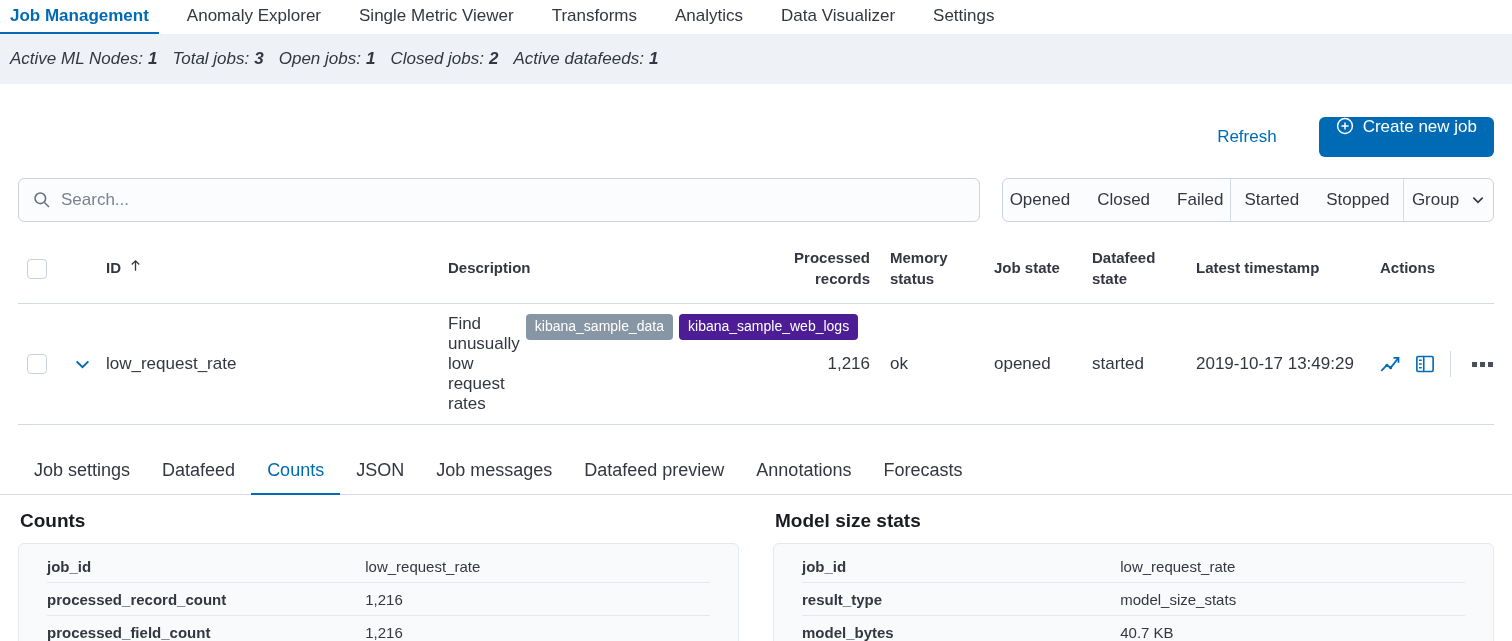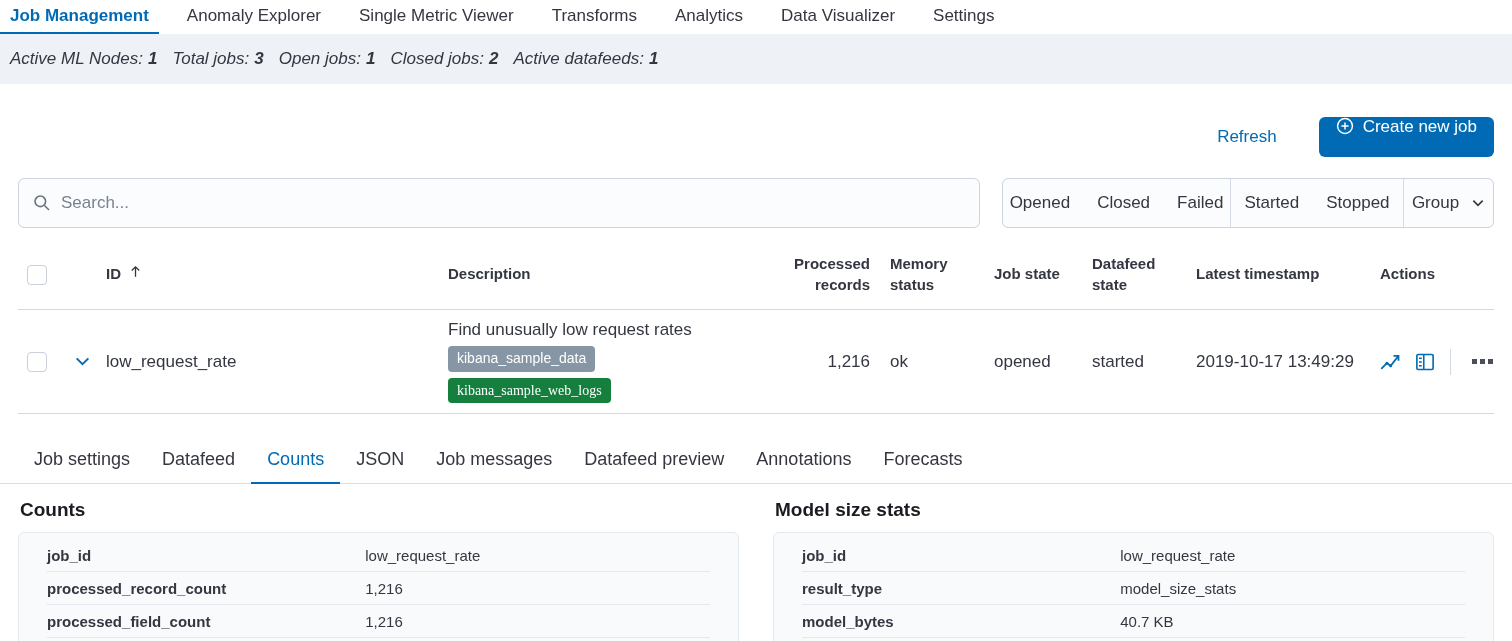--- a/index.html
+++ b/index.html
@@ -20,21 +20,21 @@
 
   
   .toolbar { margin-top:33px; height:40px; display:flex; justify-content:flex-end;
     align-items:center; gap:42px; padding-right:18px; }
   .refresh-link { color:#006BB4; font-size:17px; cursor:pointer; }
   .create-btn { height:40px; background:#006BB4; border:none; border-radius:6px;
     color:#fff; font-size:17px; font-family:inherit; display:flex; 
     gap:9px; padding:0 17px; cursor:pointer; }
 
   
-  .controls { display:flex; gap:22px; padding:0 18px; margin-top:21px; height:50px; }
+  .controls { display:flex; gap:22px; padding:0 18px; margin-top:21px; height:44px; }
   .search-box { flex:1; display:flex; align-items:center; gap:10px;
     border:1px solid #CDD3DF; border-radius:6px; background:#FBFCFD; padding:0 14px; }
   .search-box input { flex:1; border:none; outline:none; background:transparent;
     font-size:17px; font-family:inherit; color:#343741; }
   .search-box input::placeholder { color:#7A829A; color:#7a8193; }
   .filter-group { width:492px; display:flex; border:1px solid #CDD3DF;
     border-radius:6px; background:#FBFCFD; overflow:hidden; }
   .filter-seg { display:flex; align-items:center; justify-content:center; gap:27px;
     border-right:1px solid #D3DAE6; }
   .filter-seg.s1 { width:228px; }
@@ -48,25 +48,25 @@
     grid-template-columns:40px 48px 342px 330px 92px 104px 98px 104px 200px 1fr;
     align-items:center; }
   .thead { height:70px; border-bottom:1px solid #D3DAE6; }
   .th { font-size:15px; font-weight:700; line-height:1.35; }
   .cell-pad { padding-left:20px; }
   .right { text-align:right; }
   .trow { min-height:102px; border-bottom:1px solid #D3DAE6; font-size:17px; }
   .checkbox { width:20px; height:20px; border:1px solid #C9CFDB; border-radius:4px;
     background:#fff; margin-left:9px; cursor:pointer; }
   .expander { display:flex; justify-content:center; cursor:pointer; }
-  .desc-cell { display:flex; flex-direction:column; align-items:flex-start; gap:6px;
+  .desc-cell { display:flex; flex-direction:row; align-items:flex-start; gap:6px;
     padding:10px 0; }
   .badge { border-radius:4px; padding:3px 9px; font-size:14px; color:#fff; line-height:1.4; }
   .badge.gray { background:#8796A5; }
-  .badge.pink { background:#15803d;font-family:Liberation Serif, serif; }
+  .badge.pink { background:#4c1d95; }
   .actions-cell { display:flex; align-items:center; gap:15px; padding-left:4px; }
   .icon-btn { display:flex; cursor:pointer; }
   .v-divider { width:1px; height:26px; background:#D3DAE6; }
   .boxes { display:flex; gap:3px; cursor:pointer; padding-left:6px; }
   .boxes span { width:5px; height:5px; background:#4a4f59; display:block; }
 
   
   .detail-tabs { display:flex; padding:0 18px; margin-top:22px; height:48px;
     border-bottom:1px solid #D9DEE8; }
   .dtab { display:flex; align-items:center; padding:0 16px; margin-bottom:-1px;

